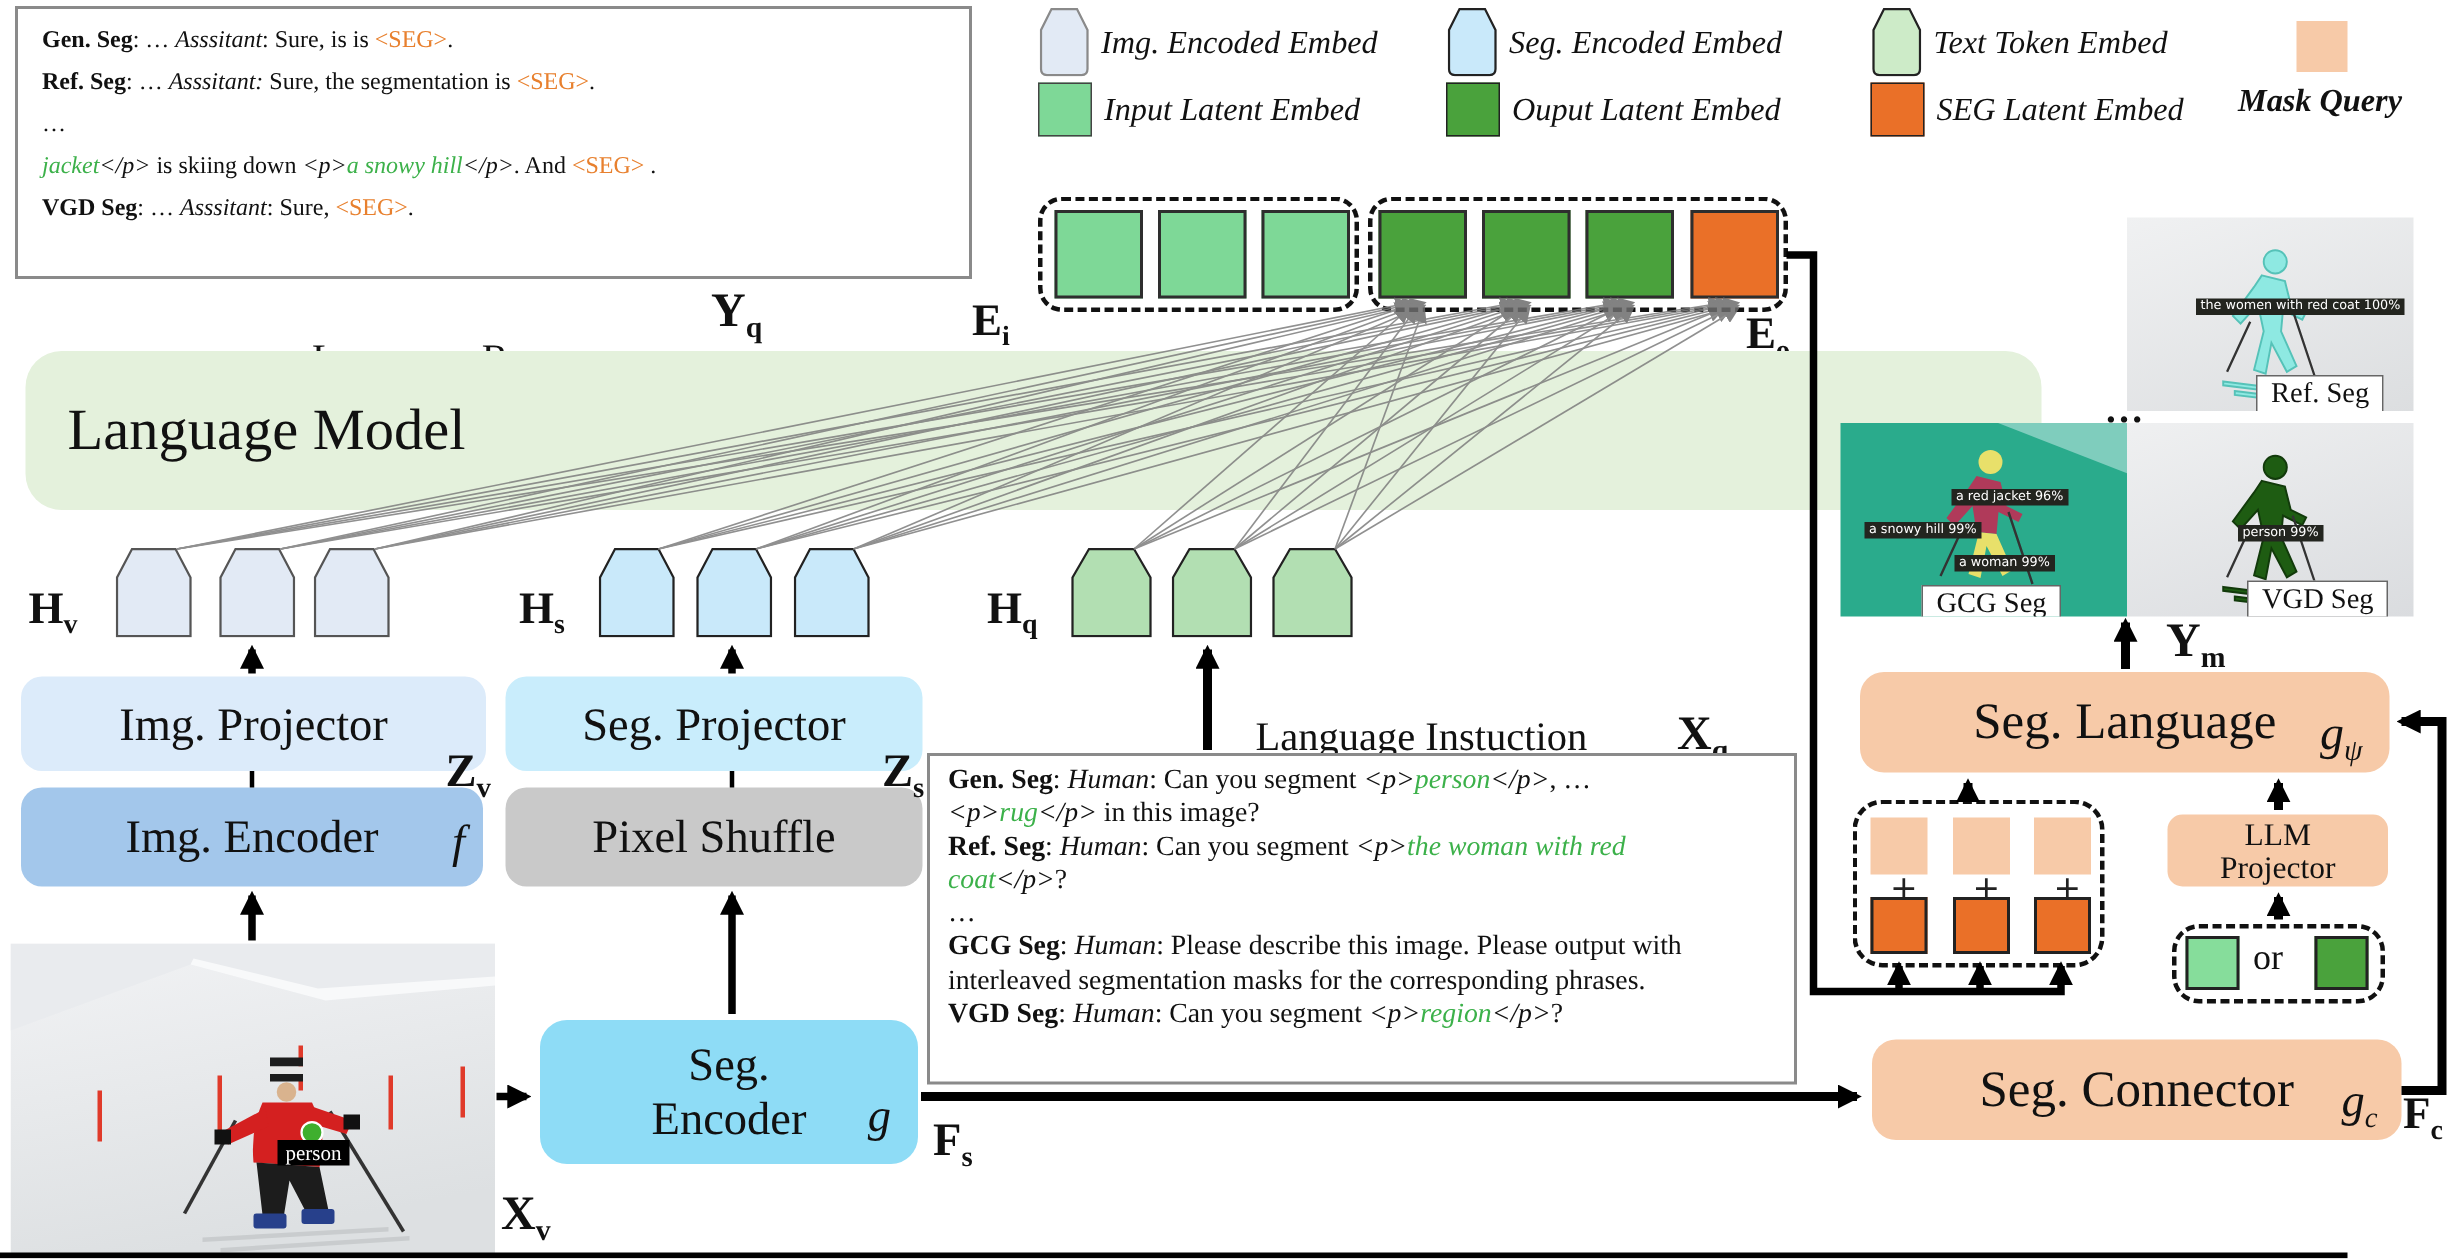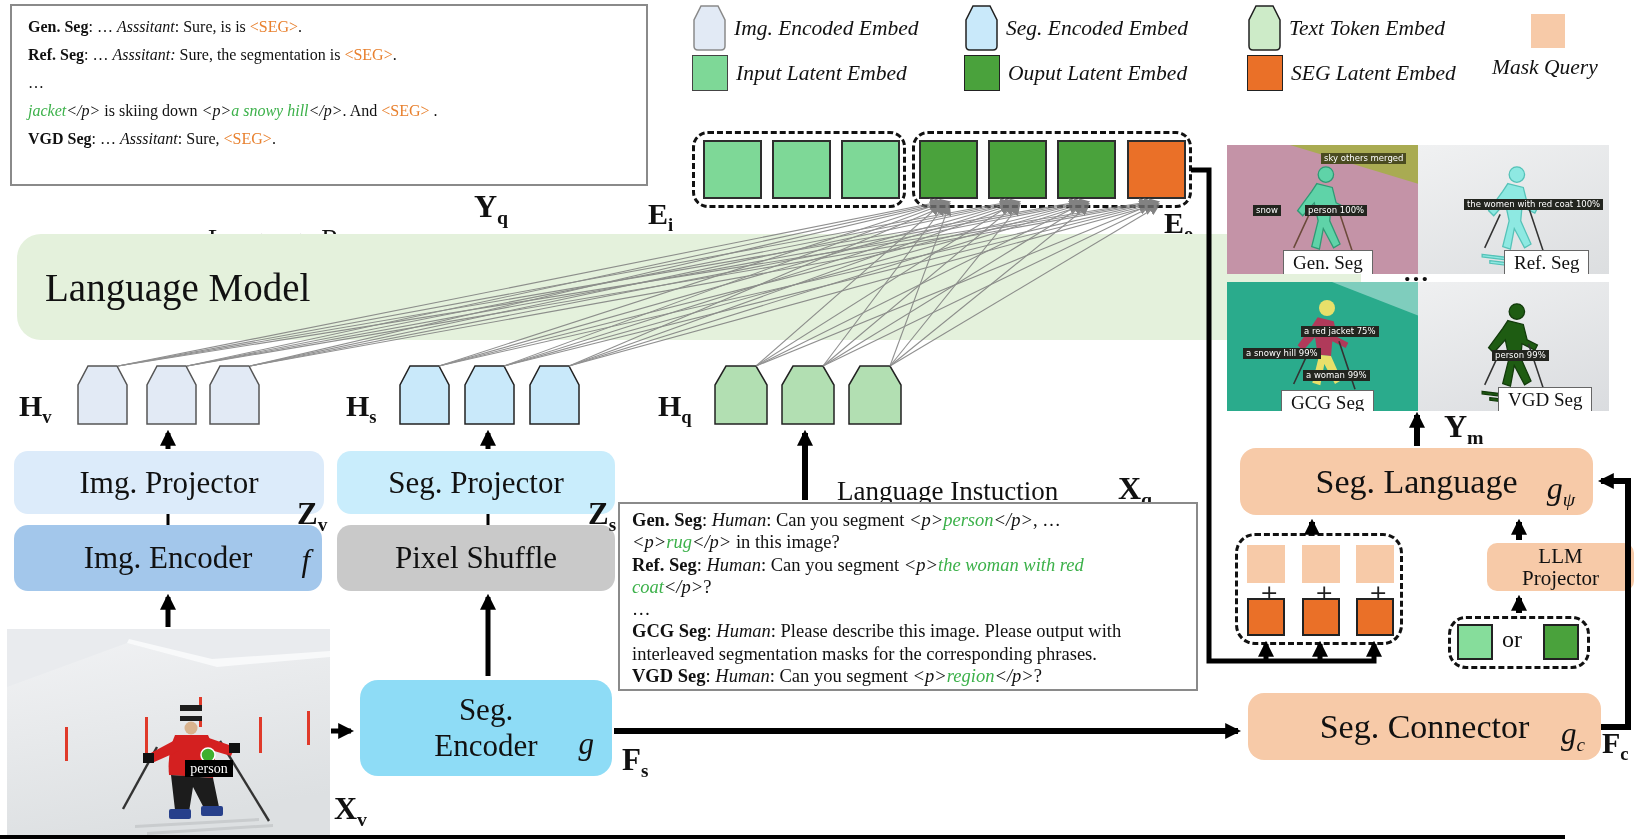--- a/index.html
+++ b/index.html
@@ -4,21 +4,21 @@
 <style>
   html,body{margin:0;padding:0;background:#ffffff;}
   .canvas{position:relative;width:1638px;height:839px;background:#fff;overflow:hidden;
           font-family:"Liberation Serif", serif;color:#111;}
   .abs{position:absolute;}
   sub{font-size:62%;line-height:0;}
   
   .tbox{position:absolute;background:#fff;border:2px solid #8a8a8a;box-sizing:border-box;}
   .tbox .ln{white-space:nowrap;}
   #response-box{left:10px;top:4px;width:638px;height:182px;padding:7px 0 0 16px;font-size:16px;line-height:28px;}
-  #instruction-box{left:618px;top:502px;width:580px;height:189px;padding:5px 0 0 12px;font-size:18.5px;line-height:22.3px;}
+  #instruction-box{left:618px;top:502px;width:580px;height:221px;padding:5px 0 0 12px;font-size:18.5px;line-height:22.3px;}
   .s-b{font-weight:bold;}
   .s-i{font-style:italic;}
   .s-tag{font-style:italic;}
   .s-p{font-style:italic;color:#3cb14a;}
   .s-seg{color:#e8802e;}
   
   .lg-item{position:absolute;display:flex;align-items:center;gap:8px;}
   .lg-label{font-style:italic;font-size:21.5px;white-space:nowrap;}
   .lg-sq{width:36px;height:36px;box-sizing:border-box;}
   
@@ -31,21 +31,21 @@
   #lm-block{left:17px;top:234px;width:1344px;height:106px;border-radius:24px;background:#e4f1dc;}
   #lm-block .t{position:absolute;left:28px;top:50%;transform:translateY(-50%);font-size:39px;}
   #lm-block .sym{position:absolute;right:24px;bottom:8px;font-size:36px;}
   #img-projector{left:14px;top:451px;width:310px;height:63px;background:#dcebfa;font-size:31px;}
   #img-encoder{left:14px;top:525px;width:308px;height:66px;background:#a3c7eb;font-size:31px;}
   #seg-projector{left:337px;top:451px;width:278px;height:63px;background:#c9edfc;font-size:31px;}
   #pixel-shuffle{left:337px;top:525px;width:278px;height:66px;background:#c9c9c9;font-size:31px;}
   #seg-encoder{left:360px;top:680px;width:252px;height:96px;background:#8edcf6;border-radius:18px;
                font-size:31px;line-height:36px;}
   #seg-decoder{left:1240px;top:448px;width:353px;height:67px;background:#f7caa8;border-radius:16px;font-size:34px;}
-  #llm-projector{left:1487px;top:543px;width:147px;height:48px;background:#f7caa8;border-radius:10px;
+  #llm-projector{left:1445px;top:543px;width:147px;height:48px;background:#f7caa8;border-radius:10px;
                  font-size:21px;line-height:22px;}
   #seg-connector{left:1248px;top:693px;width:353px;height:67px;background:#f7caa8;border-radius:16px;font-size:34px;}
   .blk .inSym{position:absolute;font-style:italic;}
   
   .dash{position:absolute;border:3.5px dashed #111;border-radius:16px;box-sizing:border-box;}
   .esq{position:absolute;width:59px;height:59px;box-sizing:border-box;border:2px solid #2e2e2e;}
   .green-mid{background:#7ed897;}
   .green-dark{background:#4aa23c;}
   .orange{background:#ea7028;}
   
@@ -118,21 +118,21 @@
   </div>
   <div class="lg-item" style="left:964px;top:55px;">
     <div class="lg-sq green-dark" style="border:1.5px solid #222;"></div>
     <span class="lg-label">Ouput Latent Embed</span>
   </div>
   <div class="lg-item" style="left:1247px;top:55px;">
     <div class="lg-sq orange" style="border:1.5px solid #222;"></div>
     <span class="lg-label">SEG Latent Embed</span>
   </div>
   <div class="abs" style="left:1531px;top:14px;width:34px;height:34px;background:#f7caa8;"></div>
-  <div class="abs lg-label" style="left:1492px;top:55px;">Mask Query</div>
+  <div class="abs lg-label" style="left:1492px;top:55px;font-weight:bold;">Mask Query</div>
 
   <div class="abs cap" style="left:208px;top:192px;margin-top:32px;">Language Response</div>
   <div class="abs m" style="left:474px;top:188px;font-size:32px;"><span>Y</span><sub>q</sub></div>
 
   <div class="dash" style="left:692px;top:131px;width:214px;height:77px;"></div>
   <div class="esq green-mid" style="left:703px;top:140px;"></div>
   <div class="esq green-mid" style="left:772px;top:140px;"></div>
   <div class="esq green-mid" style="left:841px;top:140px;"></div>
   <div class="dash" style="left:912px;top:131px;width:280px;height:77px;"></div>
   <div class="esq green-dark" style="left:919px;top:140px;"></div>
@@ -251,33 +251,20 @@
     </g>
   </svg>
   <div class="abs m" style="left:334px;top:790px;font-size:32px;"><span>X</span><sub>v</sub></div>
 
   <div id="seg-encoder" class="blk">
     <span><span>Seg.</span><br><span>Encoder</span></span>
     <span class="inSym" style="right:18px;bottom:14px;font-size:31px;">g</span>
   </div>
   <div class="abs m" style="left:622px;top:742px;font-size:31px;"><span>F</span><sub>s</sub></div>
 
-  <div id="tile-gen" class="tile">
-    <div class="wedge"></div>
-    <svg class="sil" style="left:52px;top:18px;" width="86" height="108" viewBox="0 0 60 84">
-      <g fill="#5fd3a8" stroke="#2e9a74" stroke-width="1">
-          <use href="#sil-person"></use>
-        </g>
-      <path d="M20,40 L8,66 M42,34 L54,70" stroke="#6b4a3a" stroke-width="1.2" fill="none"></path>
-    </svg>
-    <div class="mtag" style="left:94px;top:8px;background:#4a4b20;">sky others merged</div>
-    <div class="mtag" style="left:26px;top:60px;">snow</div>
-    <div class="mtag" style="left:78px;top:60px;">person 100%</div>
-    <div class="plate" style="left:56px;top:105px;">Gen. Seg</div>
-  </div>
   <div id="tile-ref" class="tile">
     <g></g>
     <svg class="sil" style="left:52px;top:18px;" width="86" height="108" viewBox="0 0 60 84">
       <g fill="#8ee9e2" stroke="#55c2b8" stroke-width="1">
           <use href="#sil-person"></use>
         </g>
       <path d="M20,40 L8,66 M42,34 L54,70" stroke="#333" stroke-width="1.2" fill="none"></path>
     </svg>
     <div class="mtag" style="left:46px;top:54px;">the women with red coat 100%</div>
     <div class="plate" style="left:86px;top:105px;">Ref. Seg</div>
@@ -285,21 +272,21 @@
   <div class="abs" style="left:1403px;top:258px;font-size:26px;font-weight:bold;">…</div>
   <div id="tile-gcg" class="tile">
     <div class="wedge"></div>
     <svg class="sil" style="left:52px;top:14px;" width="88" height="112" viewBox="0 0 60 84">
       <circle cx="33" cy="9" r="6" fill="#e8e06a"></circle>
       <path d="M26,16 L38,19 L41,31 L49,35 L47,39 L37,34 L36,45 L26,44 L24,31 L15,41 L11,37 L22,22 Z" fill="#b03a5a"></path>
       <path d="M26,44 L36,45 L44,63 L39,66 L31,51 L28,67 L22,65 L27,45 Z" fill="#e8e06a"></path>
       <path d="M6,71 L46,76 L46,78 L6,73 Z M12,76 L54,81 L54,83 L12,78 Z" fill="#9aa0a4"></path>
       <path d="M20,40 L8,66 M42,34 L54,70" stroke="#333" stroke-width="1.2" fill="none"></path>
     </svg>
-    <div class="mtag" style="left:74px;top:44px;">a red jacket 75%</div>
+    <div class="mtag" style="left:74px;top:44px;">a red jacket 96%</div>
     <div class="mtag" style="left:16px;top:66px;">a snowy hill 99%</div>
     <div class="mtag" style="left:76px;top:88px;">a woman 99%</div>
     <div class="plate" style="left:54px;top:108px;">GCG Seg</div>
   </div>
   <div id="tile-vgd" class="tile">
     <svg class="sil" style="left:52px;top:18px;" width="86" height="108" viewBox="0 0 60 84">
       <g fill="#1e5c12" stroke="#123a0b" stroke-width="1">
           <use href="#sil-person"></use>
         </g>
       <path d="M20,40 L8,66 M42,34 L54,70" stroke="#333" stroke-width="1.2" fill="none"></path>

